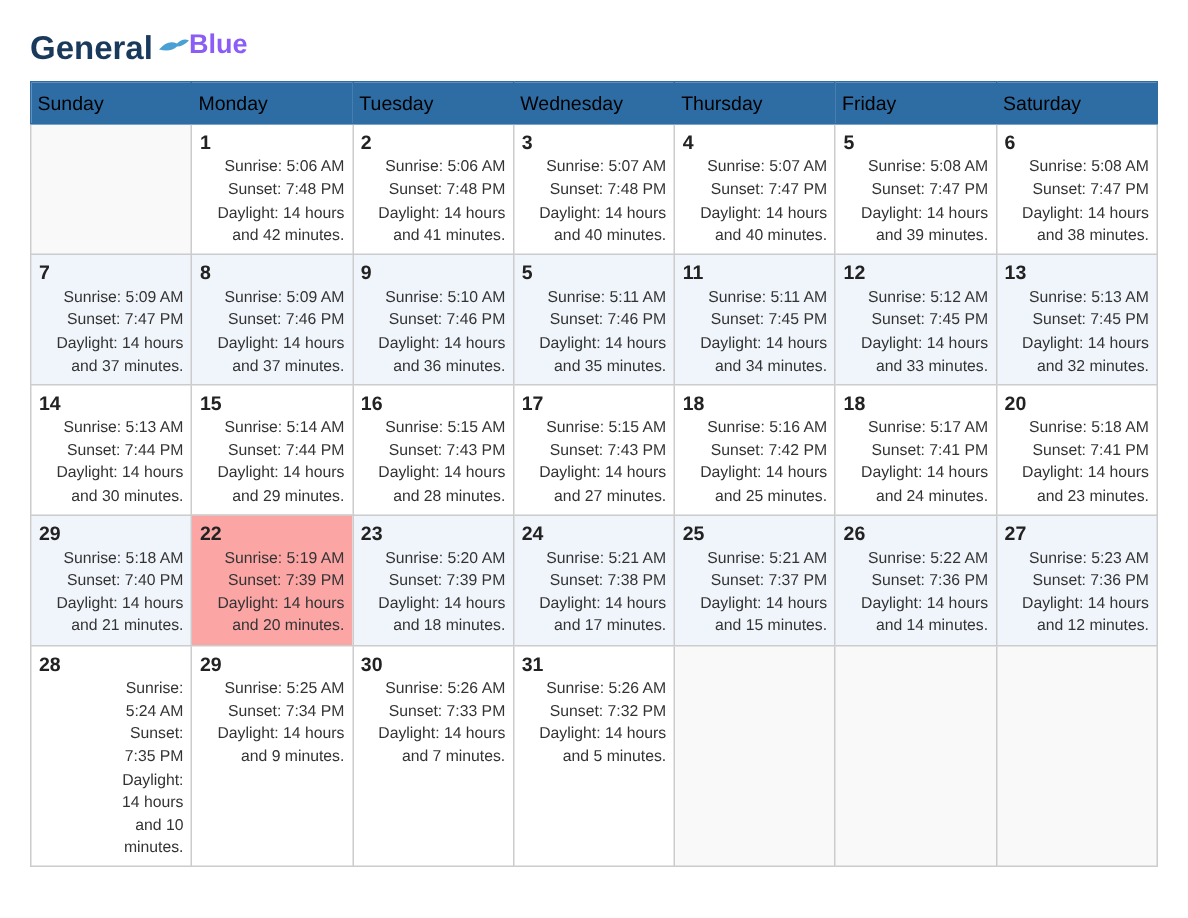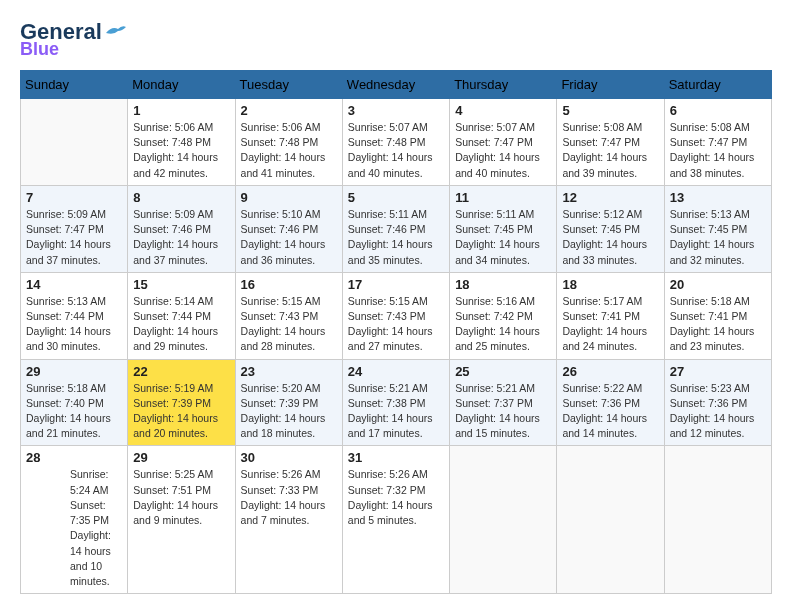--- a/index.html
+++ b/index.html
@@ -11,22 +11,21 @@
       padding: 20px;
     }
     .header-area {
       display: flex;
       justify-content: space-between;
       align-items: flex-start;
       margin-bottom: 10px;
     }
     .logo {
       display: flex;
-      flex-direction: column;
-      align-items: flex-start;
+      align-items: center;
     }
     .title-area {
       text-align: right;
     }
     .month-title {
       font-size: 42px;
       font-weight: bold;
       color: #1a3a5c;
       line-height: 1.1;
     }
@@ -67,20 +66,21 @@
       font-size: 13px;
       font-weight: bold;
       color: #222;
       display: block;
       margin-bottom: 2px;
     }
     .day-info {
       font-size: 10.5px;
       color: #333;
       line-height: 1.45;
+      text-align: right;
     }
     .empty-cell {
       background: #f9f9f9 !important;
     }
   </style>
 </head>
 <body>
 
 <div class="header-area">
   <div class="logo">
@@ -260,21 +260,21 @@
         </td>
       </tr>
       <tr>
         <td style="background: rgb(240, 245, 251);">
           <span class="day-num">29</span>
           <div class="day-info" style="white-space: pre-line;">Sunrise: 5:18 AM
 Sunset: 7:40 PM
 Daylight: 14 hours
 and 21 minutes.</div>
         </td>
-        <td style="background: #fde047;">
+        <td style="background: #fca5a5;">
           <span class="day-num">22</span>
           <div class="day-info" style="white-space: pre-line;">Sunrise: 5:19 AM
 Sunset: 7:39 PM
 Daylight: 14 hours
 and 20 minutes.</div>
         </td>
         <td style="background: rgb(240, 245, 251);">
           <span class="day-num">23</span>
           <div class="day-info" style="white-space: pre-line;">Sunrise: 5:20 AM
 Sunset: 7:39 PM
@@ -314,21 +314,21 @@
         <td style="background: rgb(255, 255, 255);">
           <span class="day-num">28</span>
           <div class="day-info" style="white-space: pre-line; margin-left: 44px;">Sunrise: 5:24 AM
 Sunset: 7:35 PM
 Daylight: 14 hours
 and 10 minutes.</div>
         </td>
         <td style="background: rgb(255, 255, 255);">
           <span class="day-num">29</span>
           <div class="day-info" style="white-space: pre-line;">Sunrise: 5:25 AM
-Sunset: 7:51 PM
+Sunset: 7:34 PM
 Daylight: 14 hours
 and 9 minutes.</div>
         </td>
         <td style="background: rgb(255, 255, 255);">
           <span class="day-num">30</span>
           <div class="day-info" style="white-space: pre-line;">Sunrise: 5:26 AM
 Sunset: 7:33 PM
 Daylight: 14 hours
 and 7 minutes.</div>
         </td>

